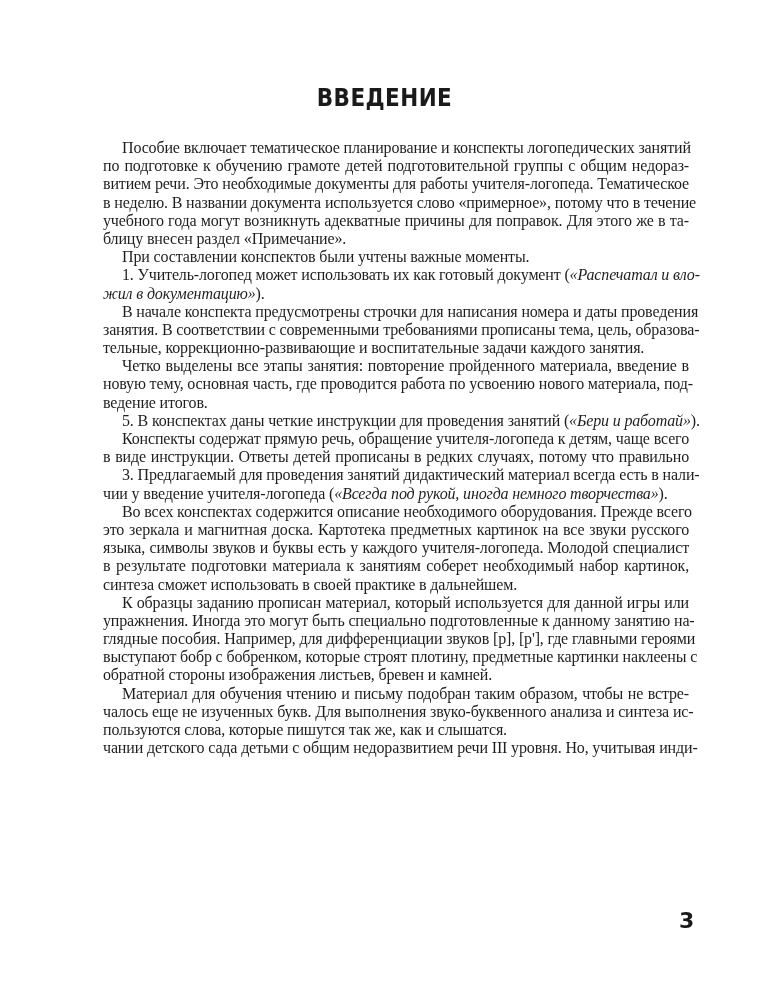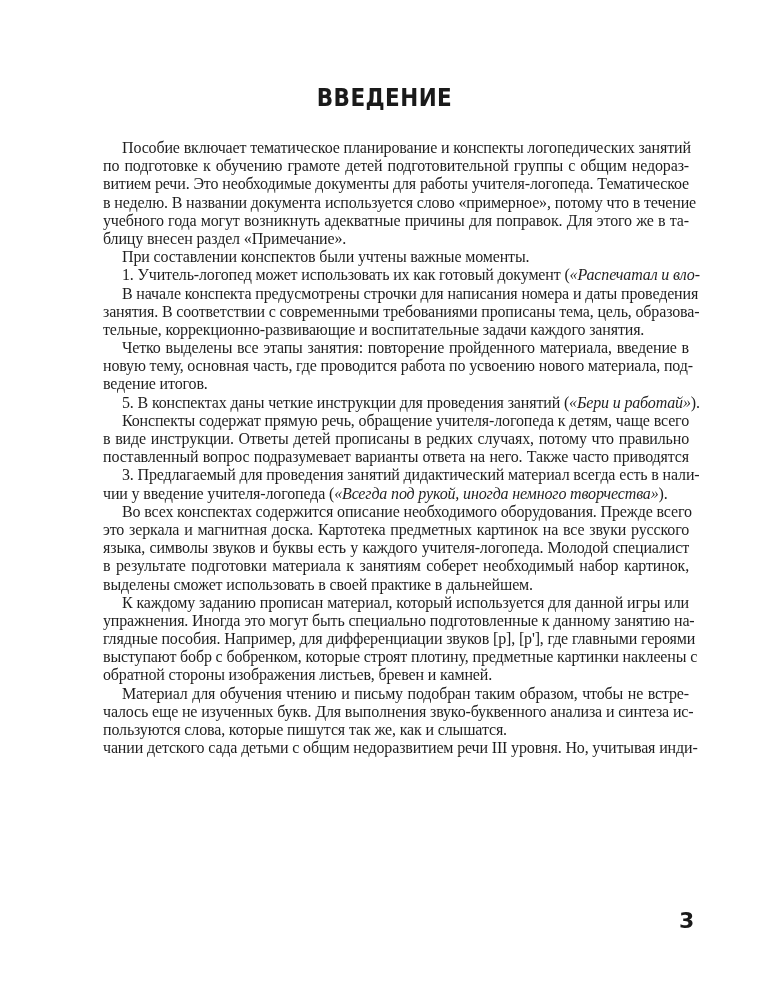--- a/index.html
+++ b/index.html
@@ -71,38 +71,38 @@
 
 <div class="body-text" id="body-text">
     <div class="line indent"><span>Пособие включает тематическое планирование и конспекты логопедических занятий</span></div>
     <div class="line"><span>по подготовке к обучению грамоте детей подготовительной группы с общим недораз-</span></div>
     <div class="line"><span>витием речи. Это необходимые документы для работы учителя-логопеда. Тематическое</span></div>
     <div class="line"><span>в неделю. В названии документа используется слово «примерное», потому что в течение</span></div>
     <div class="line"><span>учебного года могут возникнуть адекватные причины для поправок. Для этого же в та-</span></div>
     <div class="line last"><span>блицу внесен раздел «Примечание».</span></div>
     <div class="line indent last"><span>При составлении конспектов были учтены важные моменты.</span></div>
     <div class="line indent"><span>1. Учитель-логопед может использовать их как готовый документ (</span><span class="it">«Распечатал и вло-</span></div>
+    <div class="line last"><span class="it">жил в документацию»</span><span>).</span></div>
     <div class="line indent"><span>В начале конспекта предусмотрены строчки для написания номера и даты проведения</span></div>
     <div class="line"><span>занятия. В соответствии с современными требованиями прописаны тема, цель, образова-</span></div>
     <div class="line last"><span>тельные, коррекционно-развивающие и воспитательные задачи каждого занятия.</span></div>
     <div class="line indent"><span>Четко выделены все этапы занятия: повторение пройденного материала, введение в</span></div>
     <div class="line"><span>новую тему, основная часть, где проводится работа по усвоению нового материала, под-</span></div>
     <div class="line last"><span>ведение итогов.</span></div>
     <div class="line indent last"><span>5. В конспектах даны четкие инструкции для проведения занятий (</span><span class="it">«Бери и работай»</span><span>).</span></div>
     <div class="line indent"><span>Конспекты содержат прямую речь, обращение учителя-логопеда к детям, чаще всего</span></div>
     <div class="line"><span>в виде инструкции. Ответы детей прописаны в редких случаях, потому что правильно</span></div>
-    <div class="line"><span>поставленный вопрос подразумевает варианты ответа на него. Также часто приводятся</span></div>
     <div class="line indent"><span>3. Предлагаемый для проведения занятий дидактический материал всегда есть в нали-</span></div>
     <div class="line last"><span>чии у введение учителя-логопеда (</span><span class="it">«Всегда под рукой, иногда немного творчества»</span><span>).</span></div>
     <div class="line indent"><span>Во всех конспектах содержится описание необходимого оборудования. Прежде всего</span></div>
     <div class="line"><span>это зеркала и магнитная доска. Картотека предметных картинок на все звуки русского</span></div>
     <div class="line"><span>языка, символы звуков и буквы есть у каждого учителя-логопеда. Молодой специалист</span></div>
     <div class="line"><span>в результате подготовки материала к занятиям соберет необходимый набор картинок,</span></div>
-    <div class="line last"><span>выделены сможет использовать в своей практике в дальнейшем.</span></div>
-    <div class="line indent"><span>К каждому заданию прописан материал, который используется для данной игры или</span></div>
+    <div class="line last"><span>синтеза сможет использовать в своей практике в дальнейшем.</span></div>
+    <div class="line indent"><span>К образцы заданию прописан материал, который используется для данной игры или</span></div>
     <div class="line"><span>упражнения. Иногда это могут быть специально подготовленные к данному занятию на-</span></div>
     <div class="line"><span>глядные пособия. Например, для дифференциации звуков [р], [р'], где главными героями</span></div>
     <div class="line"><span>выступают бобр с бобренком, которые строят плотину, предметные картинки наклеены с</span></div>
     <div class="line last"><span>обратной стороны изображения листьев, бревен и камней.</span></div>
     <div class="line indent"><span>Материал для обучения чтению и письму подобран таким образом, чтобы не встре-</span></div>
     <div class="line"><span>чалось еще не изученных букв. Для выполнения звуко-буквенного анализа и синтеза ис-</span></div>
     <div class="line last"><span>пользуются слова, которые пишутся так же, как и слышатся.</span></div>
     <div class="line"><span>чании детского сада детьми с общим недоразвитием речи III уровня. Но, учитывая инди-</span></div>
   </div>
 

